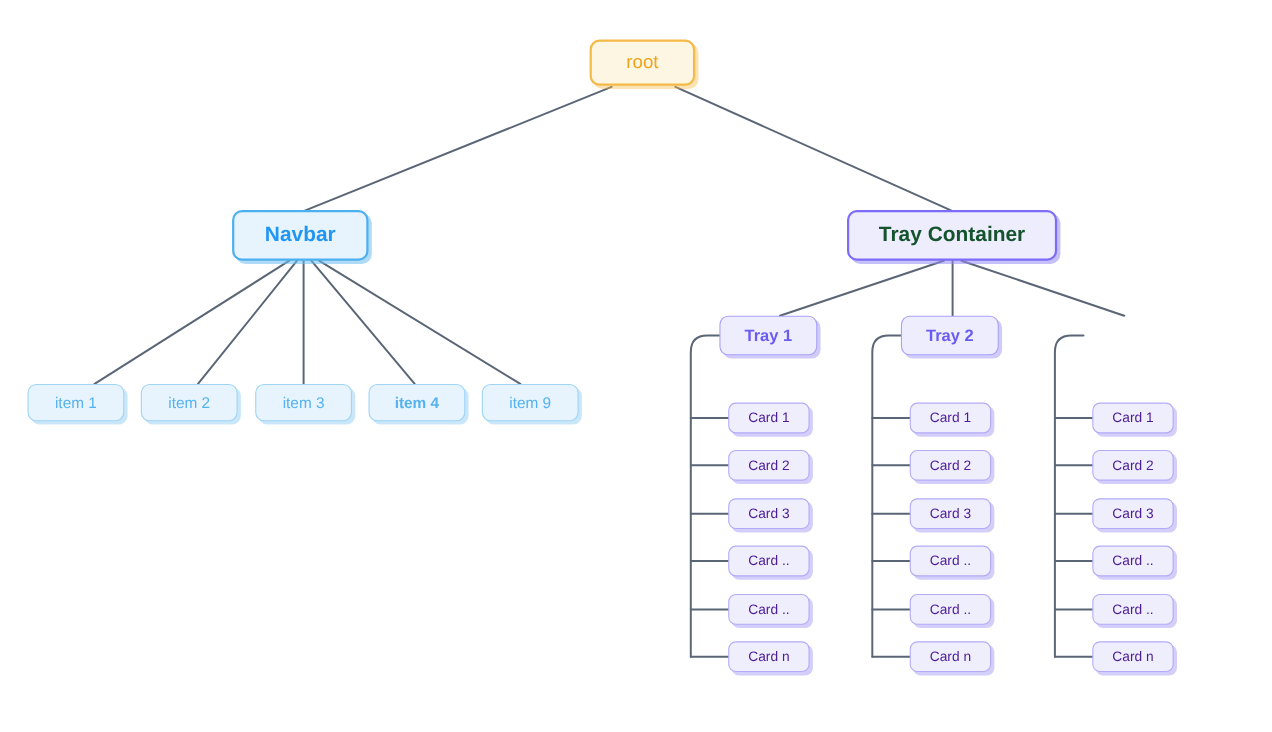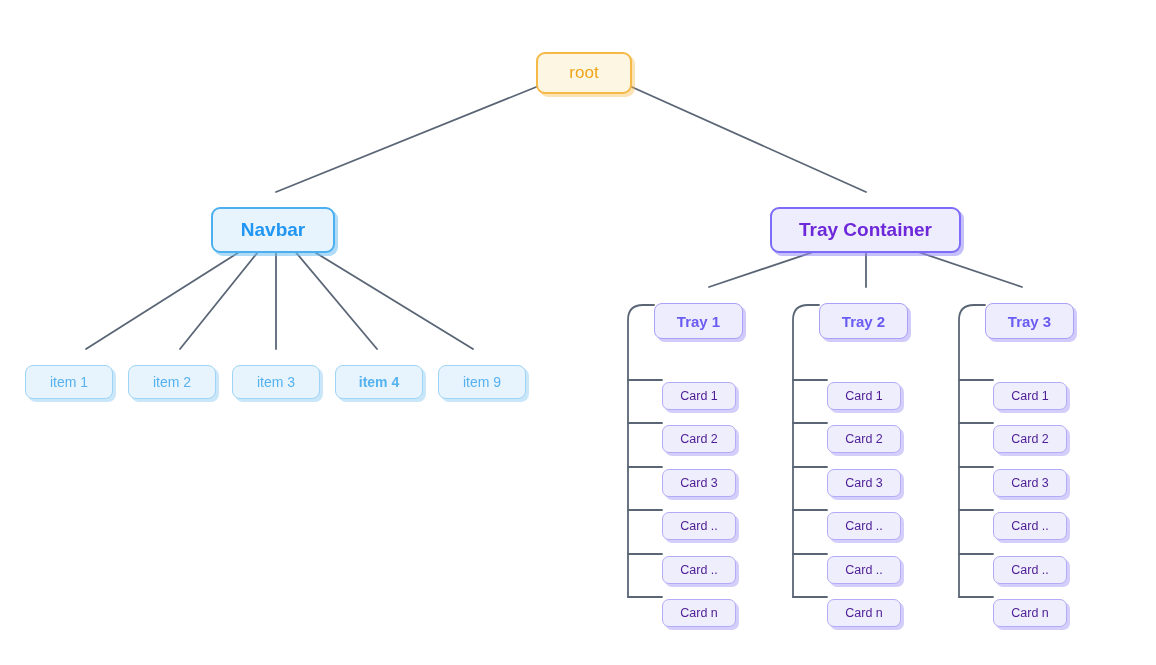--- a/index.html
+++ b/index.html
@@ -30,21 +30,20 @@
   }
   .node {
     position: absolute;
     box-sizing: border-box;
     display: flex;
     align-items: center;
     justify-content: center;
     text-align: center;
     white-space: nowrap;
     user-select: none;
-    margin-top: 16px;
   }
 
   
   .node.root {
     background: #fdf6e3;
     border: 2px solid #f5b947;
     color: #f0a318;
     border-radius: 9px;
     font-size: 17px;
     font-weight: 400;
@@ -70,21 +69,21 @@
     border-radius: 8px;
     font-size: 14px;
     font-weight: 400;
     box-shadow: 3px 3px 0 0 rgba(158,212,245,0.55);
   }
 
   
   .node.traycontainer {
     background: #eeedfd;
     border: 2px solid #7c6cf7;
-    color: #6d28d9;
+    color: #14532d;
     border-radius: 9px;
     font-size: 19px;
     font-weight: bold;
     box-shadow: 3px 3px 0 0 rgba(150,140,245,0.55);
   }
 
   
   .node.tray {
     background: #eeedfd;
     border: 1.6px solid #a9a0f8;
@@ -175,21 +174,20 @@
   <div class="node card" style="left:662px; top:583px; width:74px; height:28px;">Card n</div>
 
   <div class="node tray" style="left:819px; top:287px; width:89px; height:36px;">Tray 2</div>
   <div class="node card" style="left:827px; top:366px; width:74px; height:28px;">Card 1</div>
   <div class="node card" style="left:827px; top:409px; width:74px; height:28px;">Card 2</div>
   <div class="node card" style="left:827px; top:453px; width:74px; height:28px;">Card 3</div>
   <div class="node card" style="left:827px; top:496px; width:74px; height:28px;">Card ..</div>
   <div class="node card" style="left:827px; top:540px; width:74px; height:28px;">Card ..</div>
   <div class="node card" style="left:827px; top:583px; width:74px; height:28px;">Card n</div>
 
-  <div class="node tray" style="left:985px; top:287px; width:89px; height:36px;">Tray 3</div>
   <div class="node card" style="left:993px; top:366px; width:74px; height:28px;">Card 1</div>
   <div class="node card" style="left:993px; top:409px; width:74px; height:28px;">Card 2</div>
   <div class="node card" style="left:993px; top:453px; width:74px; height:28px;">Card 3</div>
   <div class="node card" style="left:993px; top:496px; width:74px; height:28px;">Card ..</div>
   <div class="node card" style="left:993px; top:540px; width:74px; height:28px;">Card ..</div>
   <div class="node card" style="left:993px; top:583px; width:74px; height:28px;">Card n</div>
 
 </div>
 
 </body></html>

